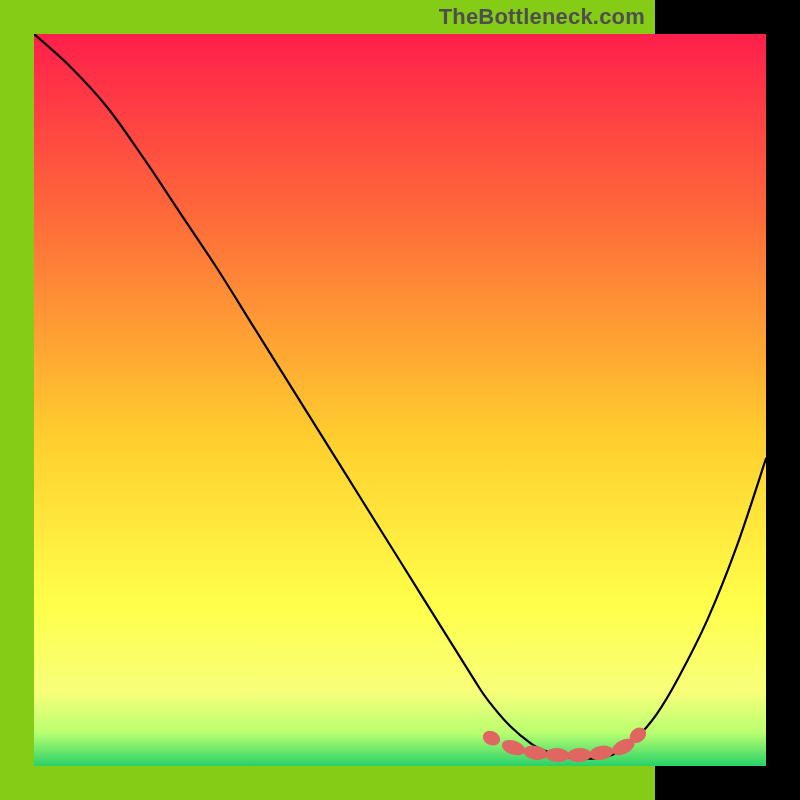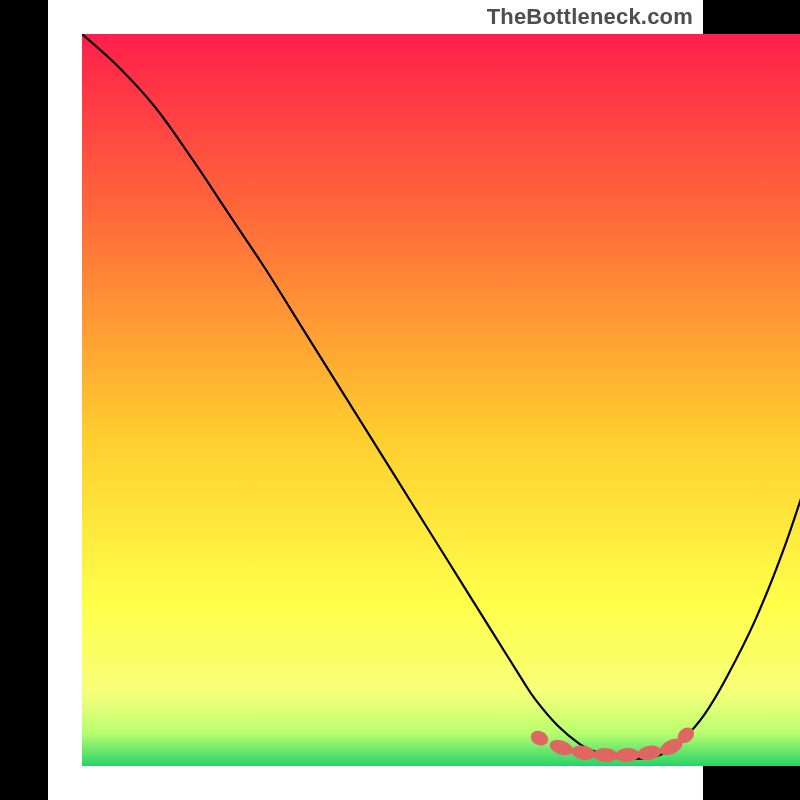--- a/index.html
+++ b/index.html
@@ -10,22 +10,21 @@
     background: #000;
     overflow: hidden;
     font-family: Arial, Helvetica, sans-serif;
   }
   .frame {
     position: absolute;
     left: 0;
     top: 0;
     width: 655px;
     height: 800px;
-    background: #ffffff;
-    margin-left: 48px;
+    background: #84cc16;
   }
   .watermark {
     position: absolute;
     top: 4px;
     right: 10px;
     color: #4e4e4e;
     font-size: 22px;
     font-weight: 600;
     letter-spacing: 0.2px;
   }

